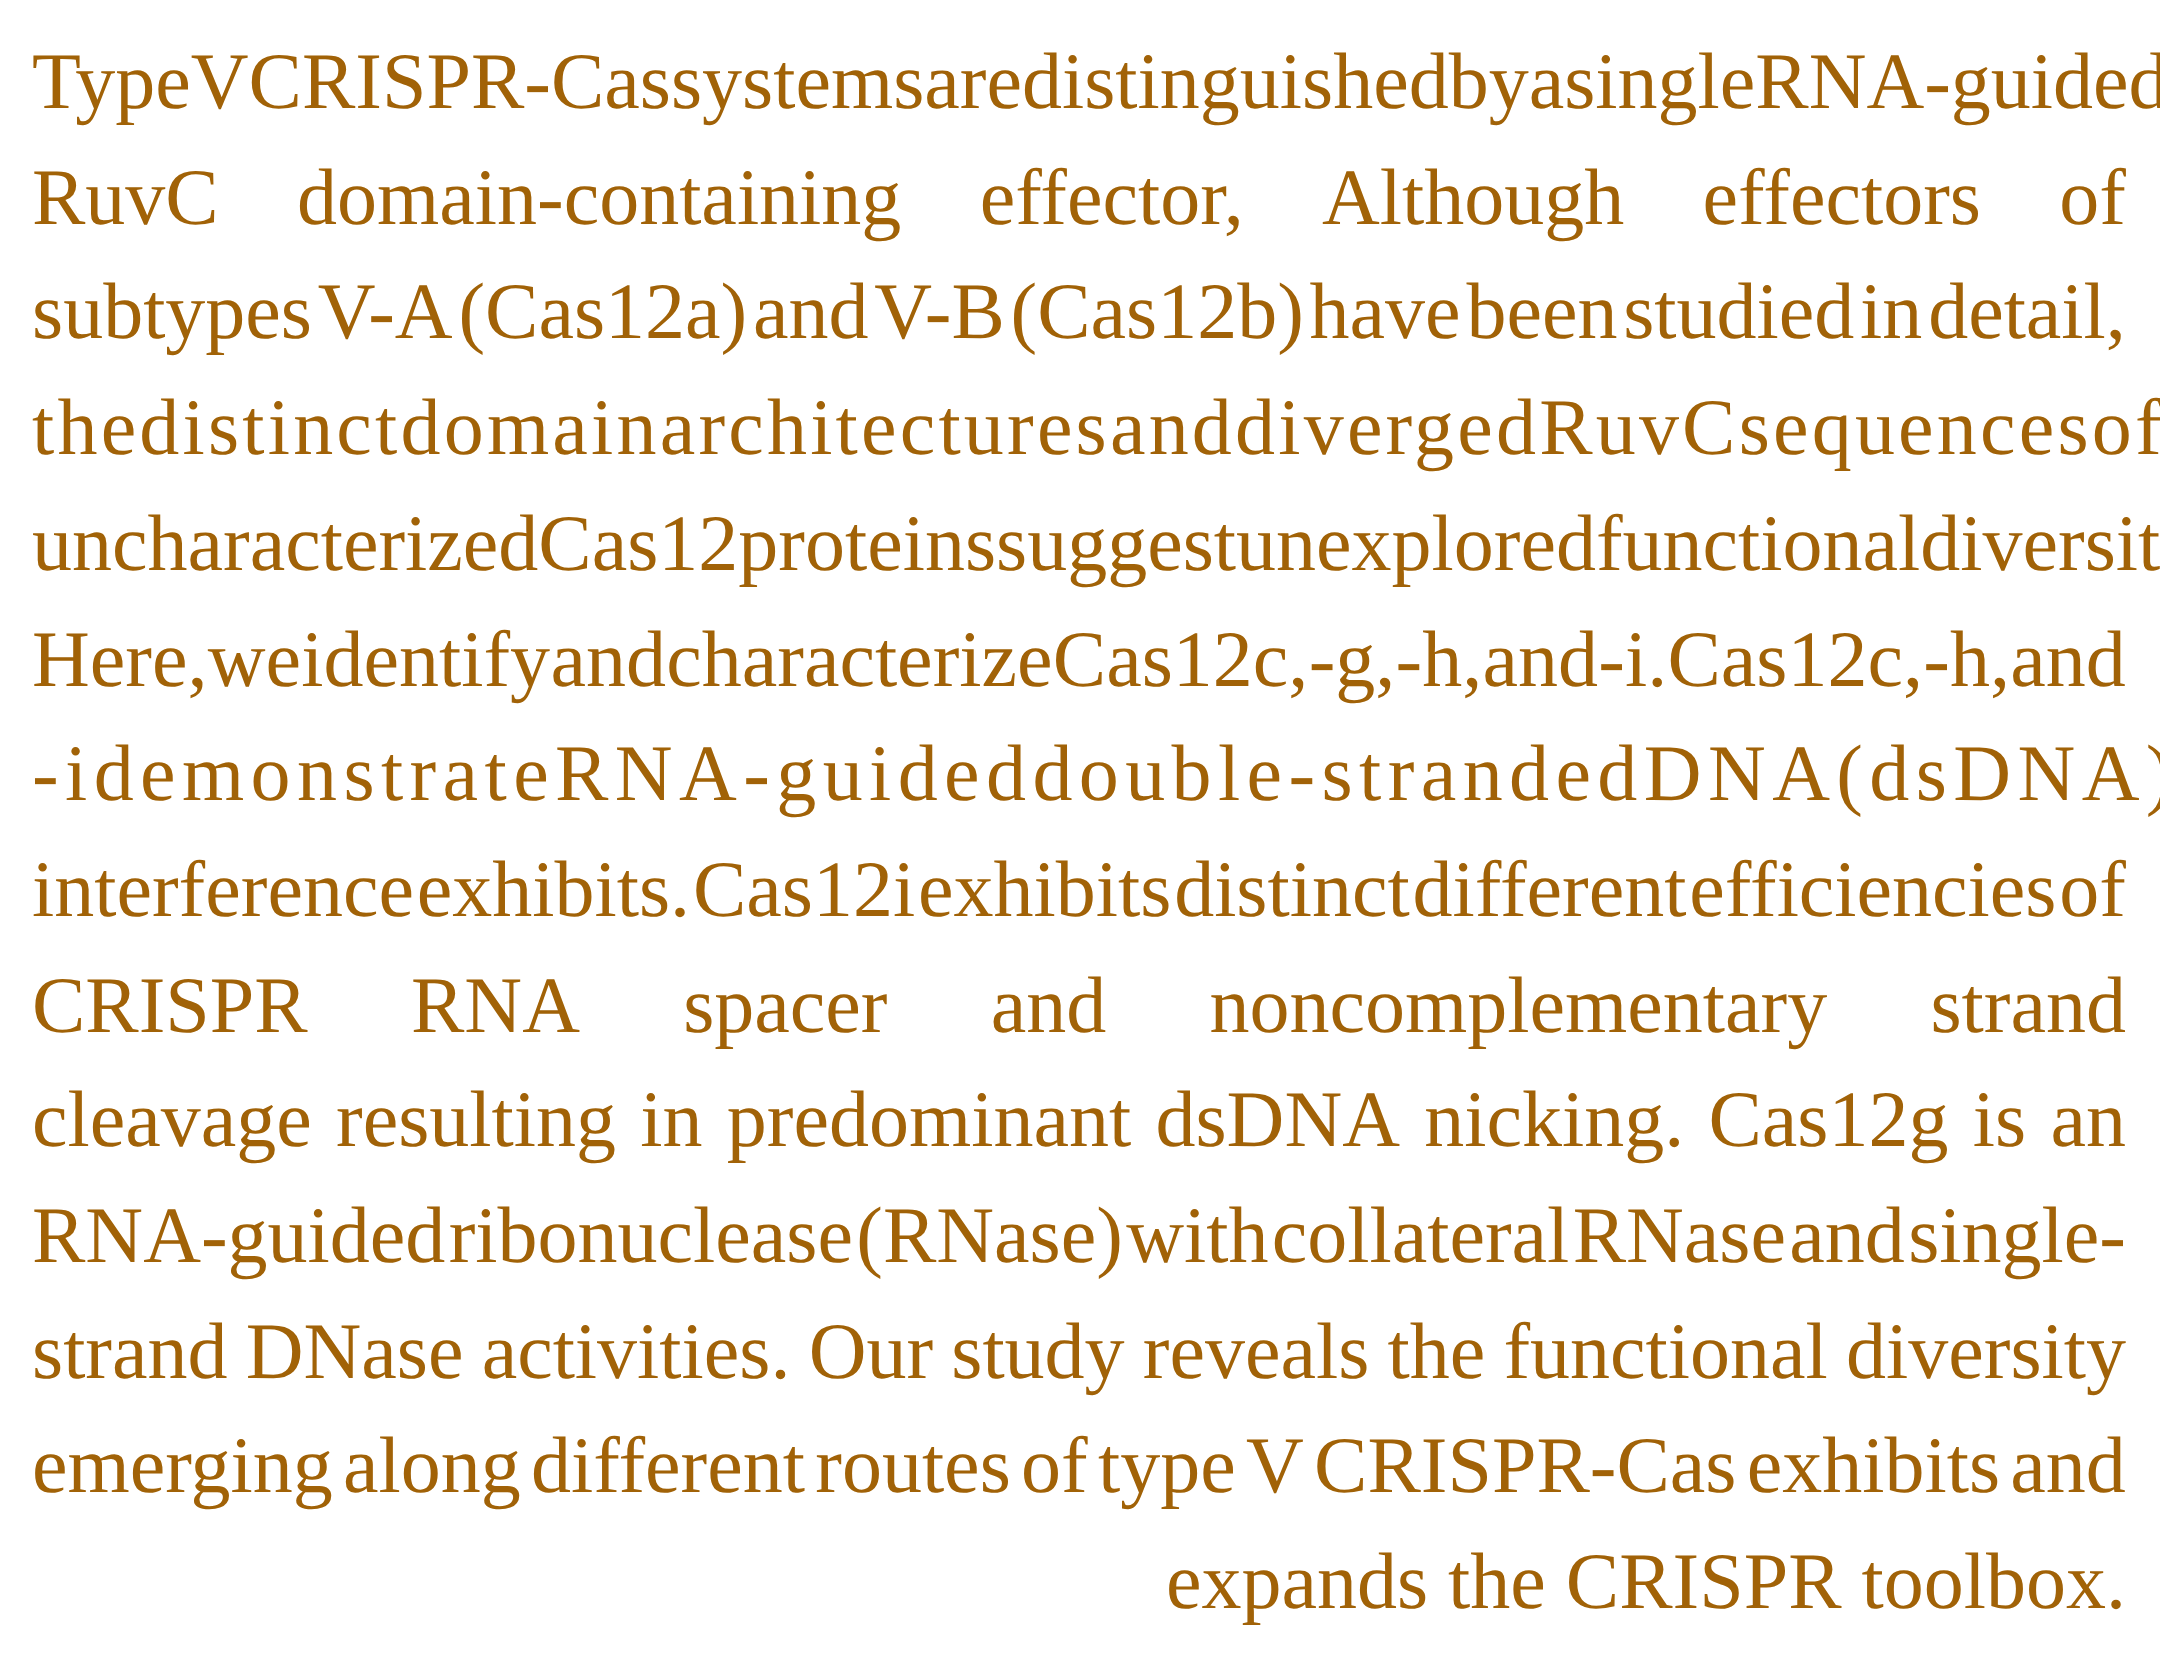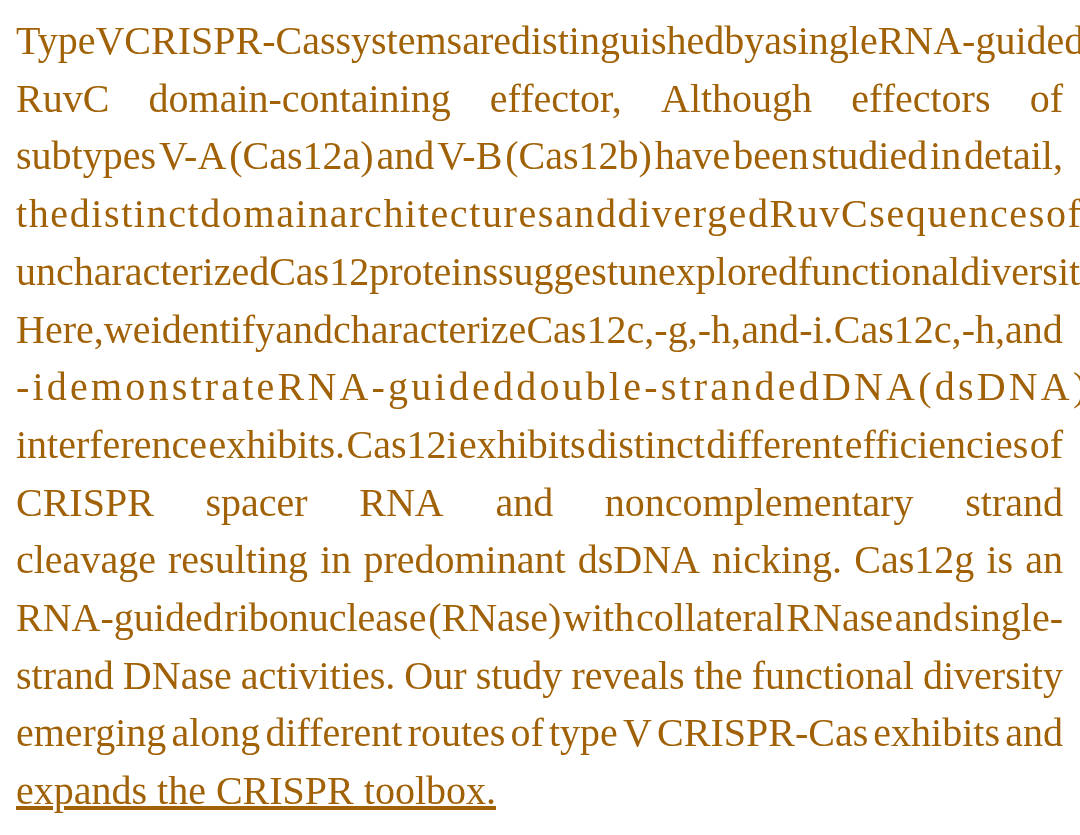--- a/index.html
+++ b/index.html
@@ -42,22 +42,21 @@
     color: #a16207;
   }
 
   
   .abstract-line.justify {
     justify-content: space-between;
   }
 
   
   .abstract-line.last {
-    justify-content: flex-start;
-    text-decoration: underline;
+    justify-content: flex-end;
   }
 
   
   .abstract-line.tracked {
     letter-spacing: 1.6px;
   }
   .abstract-line.tracked-wide {
     letter-spacing: 3.2px;
   }
 
@@ -71,20 +70,20 @@
 <div id="abstract-page">
   <div id="abstract-body">
       <div class="abstract-line justify"><span class="word">Type</span><span class="word">V</span><span class="word">CRISPR-Cas</span><span class="word">systems</span><span class="word">are</span><span class="word">distinguished</span><span class="word">by</span><span class="word">a</span><span class="word">single</span><span class="word">RNA-guided</span></div>
       <div class="abstract-line justify"><span class="word">RuvC</span><span class="word">domain-containing</span><span class="word">effector,</span><span class="word">Although</span><span class="word">effectors</span><span class="word">of</span></div>
       <div class="abstract-line justify"><span class="word">subtypes</span><span class="word">V-A</span><span class="word">(Cas12a)</span><span class="word">and</span><span class="word">V-B</span><span class="word">(Cas12b)</span><span class="word">have</span><span class="word">been</span><span class="word">studied</span><span class="word">in</span><span class="word">detail,</span></div>
       <div class="abstract-line justify tracked"><span class="word">the</span><span class="word">distinct</span><span class="word">domain</span><span class="word">architectures</span><span class="word">and</span><span class="word">diverged</span><span class="word">RuvC</span><span class="word">sequences</span><span class="word">of</span></div>
       <div class="abstract-line justify"><span class="word">uncharacterized</span><span class="word">Cas12</span><span class="word">proteins</span><span class="word">suggest</span><span class="word">unexplored</span><span class="word">functional</span><span class="word">diversity.</span></div>
       <div class="abstract-line justify"><span class="word">Here,</span><span class="word">we</span><span class="word">identify</span><span class="word">and</span><span class="word">characterize</span><span class="word">Cas12c,</span><span class="word">-g,</span><span class="word">-h,</span><span class="word">and</span><span class="word">-i.</span><span class="word">Cas12c,</span><span class="word">-h,</span><span class="word">and</span></div>
       <div class="abstract-line justify tracked-wide"><span class="word">-i</span><span class="word">demonstrate</span><span class="word">RNA-guided</span><span class="word">double-stranded</span><span class="word">DNA</span><span class="word">(dsDNA)</span></div>
       <div class="abstract-line justify"><span class="word">interference</span><span class="word">exhibits.</span><span class="word">Cas12i</span><span class="word">exhibits</span><span class="word">distinct</span><span class="word">different</span><span class="word">efficiencies</span><span class="word">of</span></div>
-      <div class="abstract-line justify"><span class="word">CRISPR</span><span class="word">spacer</span><span class="word">RNA</span><span class="word">and</span><span class="word">noncomplementary</span><span class="word">strand</span></div>
+      <div class="abstract-line justify"><span class="word">CRISPR</span><span class="word">RNA</span><span class="word">spacer</span><span class="word">and</span><span class="word">noncomplementary</span><span class="word">strand</span></div>
       <div class="abstract-line justify"><span class="word">cleavage</span><span class="word">resulting</span><span class="word">in</span><span class="word">predominant</span><span class="word">dsDNA</span><span class="word">nicking.</span><span class="word">Cas12g</span><span class="word">is</span><span class="word">an</span></div>
       <div class="abstract-line justify"><span class="word">RNA-guided</span><span class="word">ribonuclease</span><span class="word">(RNase)</span><span class="word">with</span><span class="word">collateral</span><span class="word">RNase</span><span class="word">and</span><span class="word">single-</span></div>
       <div class="abstract-line justify"><span class="word">strand</span><span class="word">DNase</span><span class="word">activities.</span><span class="word">Our</span><span class="word">study</span><span class="word">reveals</span><span class="word">the</span><span class="word">functional</span><span class="word">diversity</span></div>
       <div class="abstract-line justify"><span class="word">emerging</span><span class="word">along</span><span class="word">different</span><span class="word">routes</span><span class="word">of</span><span class="word">type</span><span class="word">V</span><span class="word">CRISPR-Cas</span><span class="word">exhibits</span><span class="word">and</span></div>
       <div class="abstract-line last"><span class="word">expands the CRISPR toolbox.</span></div>
     </div>
 </div>
 
 </body></html>

